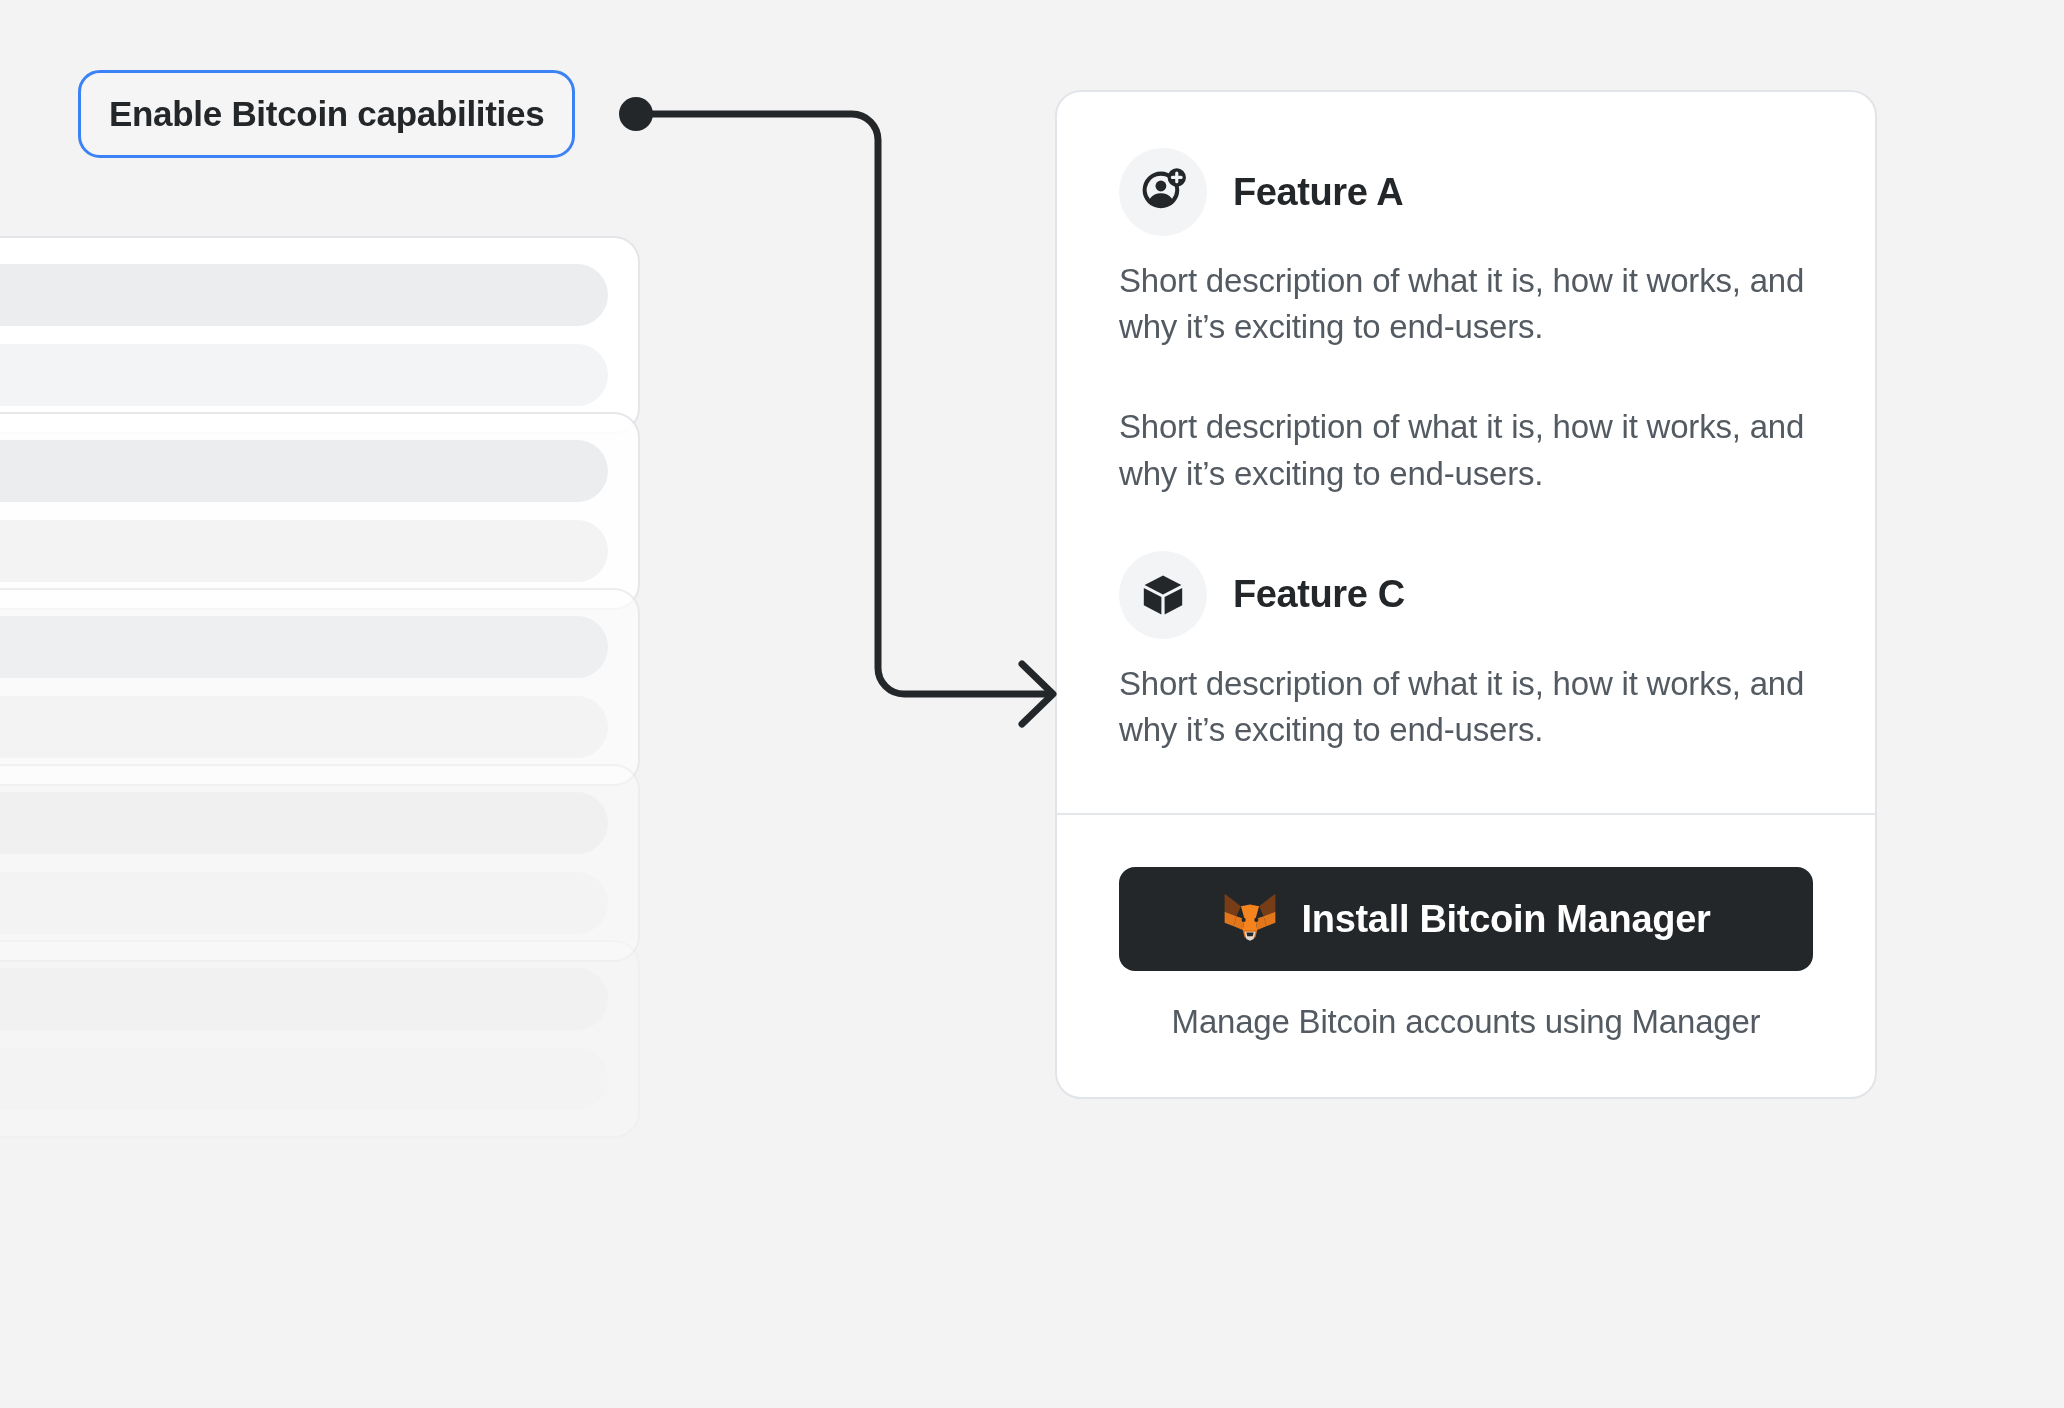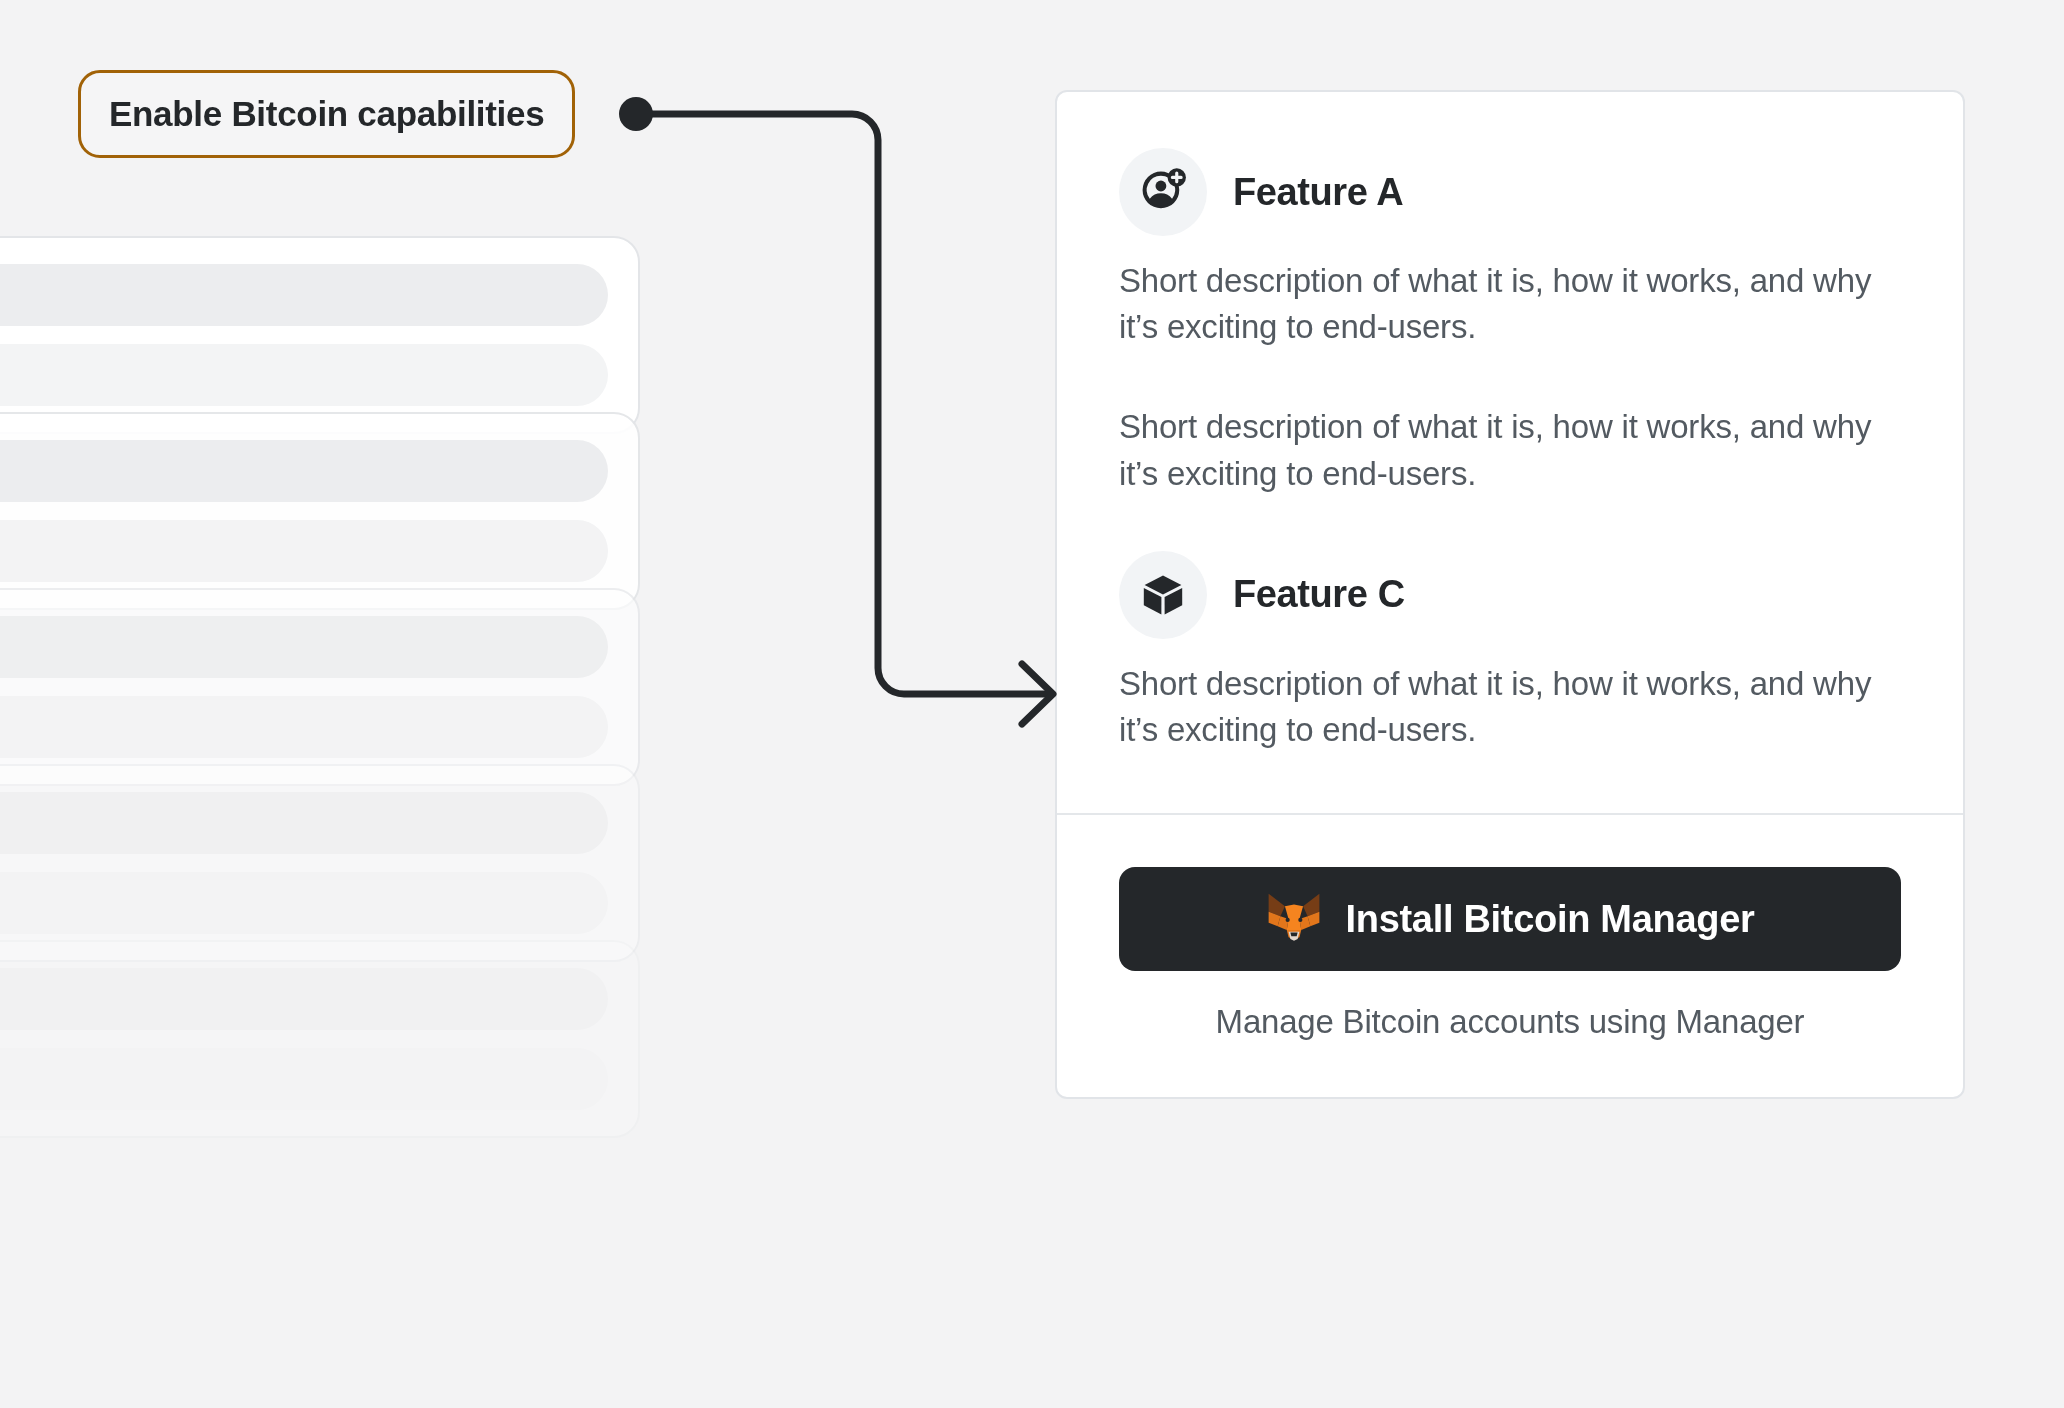--- a/index.html
+++ b/index.html
@@ -51,21 +51,21 @@
   #annotation-pill {
     position: absolute;
     left: 78px;
     top: 70px;
     height: 88px;
     box-sizing: border-box;
     display: flex;
     align-items: center;
     padding: 0 28px;
     background: #F5F5F6;
-    border: 3px solid #a16207;
+    border: 3px solid #3b82f6;
     border-radius: 22px;
     z-index: 30;
   }
   #annotation-pill .pill-text {
     font-size: 35px;
     font-weight: 600;
     color: #24272A;
     letter-spacing: -0.3px;
     white-space: nowrap;
   }
@@ -79,24 +79,24 @@
     height: 1408px;
     z-index: 25;
     pointer-events: none;
   }
 
   
   #feature-card {
     position: absolute;
     left: 1055px;
     top: 90px;
-    width: 910px;
+    width: 822px;
     background: #FFFFFF;
     border: 2px solid #E1E4E8;
-    border-radius: 12px;
+    border-radius: 26px;
     box-sizing: border-box;
     z-index: 20;
   }
   #features-section {
     padding: 56px 62px 60px 62px;
   }
   .feature-block {
     margin-bottom: 54px;
   }
   .feature-block:last-child {

